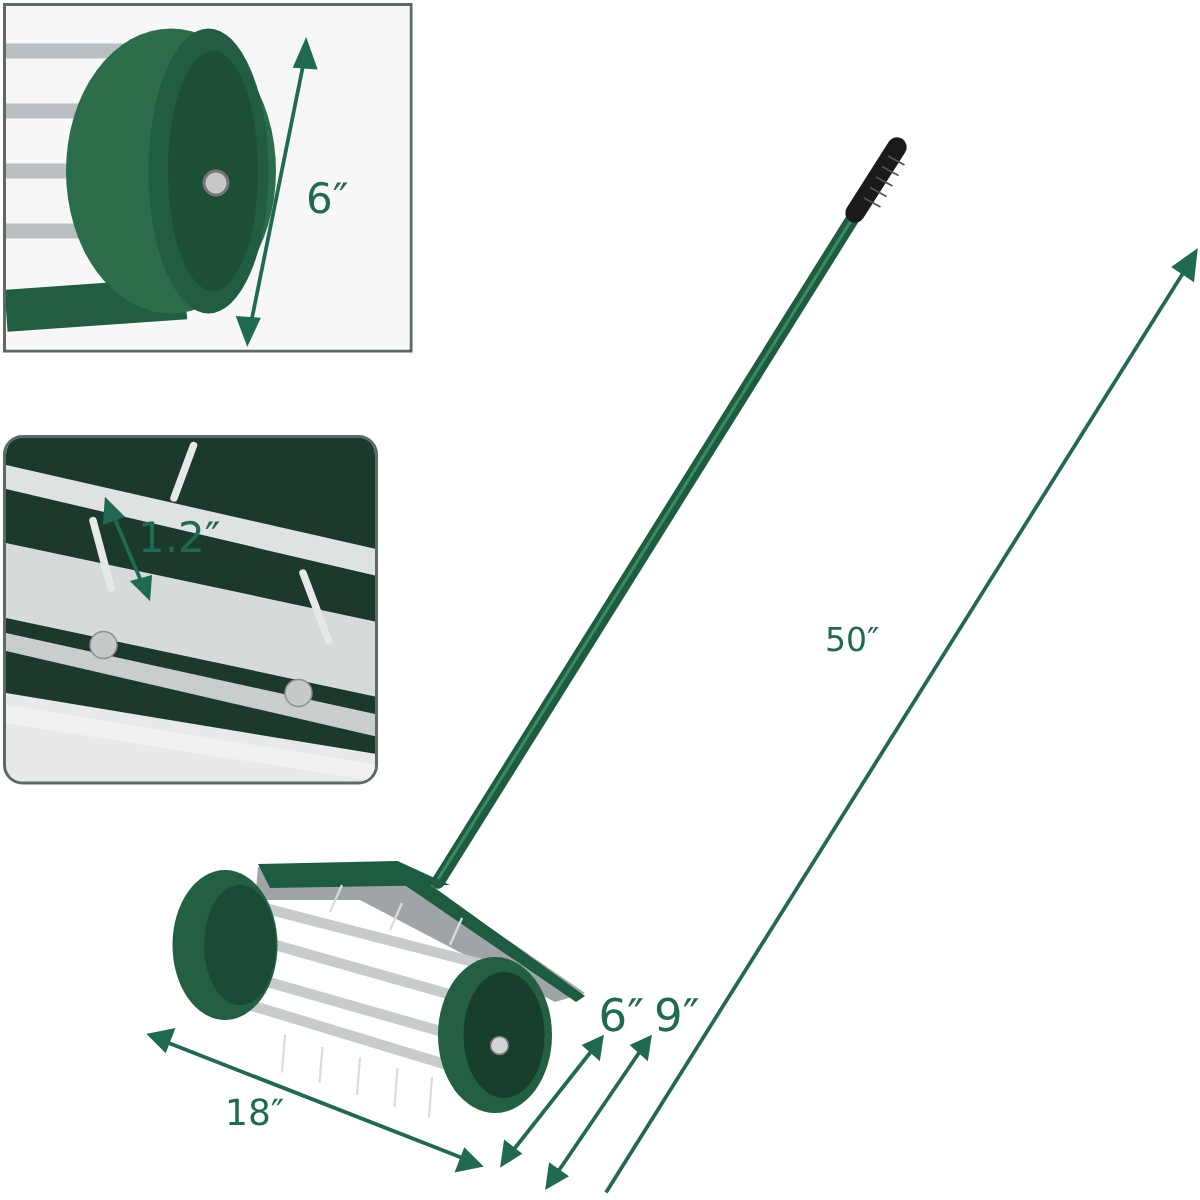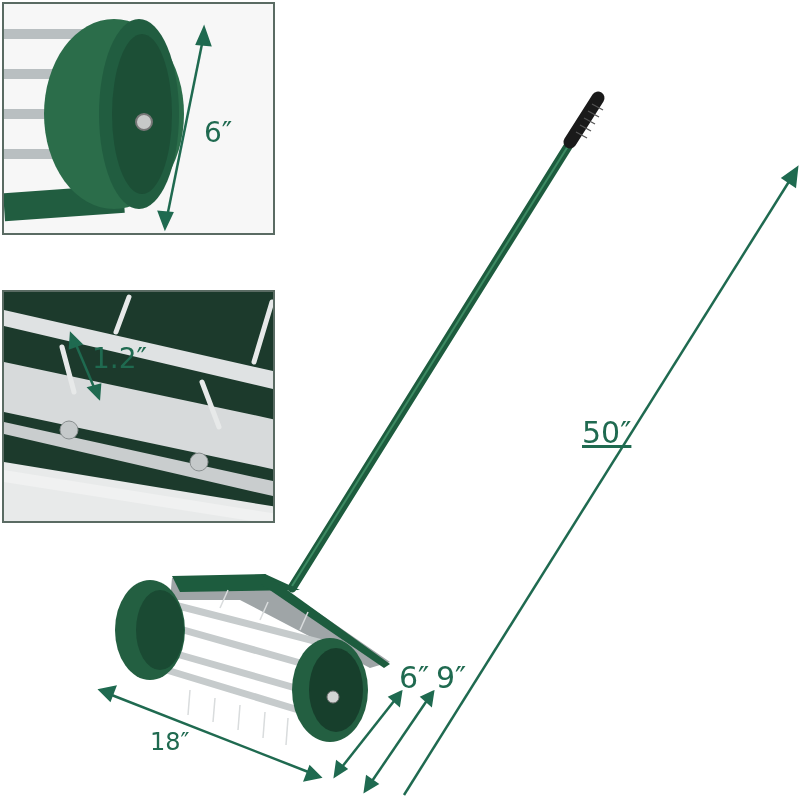--- a/index.html
+++ b/index.html
@@ -27,21 +27,21 @@
     <circle cx="140" cy="118" r="8" fill="#c7c9c8" stroke="#777" stroke-width="2"></circle>
     <g stroke="#1f6a50" stroke-width="2.5" fill="#1f6a50">
       <line x1="200" y1="30" x2="162" y2="218"></line>
       <polygon points="200,24 193,40 206,41"></polygon>
       <polygon points="161,224 155,208 168,209"></polygon>
     </g>
   </svg>
   <div class="label" style="left:200px;top:112px;font-size:28px;">6″</div>
 </div>
 
-<div class="inset" style="left:2px;top:290px;width:273px;height:233px;">
+<div class="inset" style="left:2px;top:290px;width:250px;height:233px;border-radius:13px;">
   <svg width="273" height="233" viewBox="0 0 273 233">
     <rect x="0" y="0" width="273" height="233" fill="#1c3a2c"></rect>
     <polygon points="0,170 273,215 273,233 0,233" fill="#e8eaea"></polygon>
     <polygon points="0,0 273,0 273,6 0,6" fill="#1c3a2c"></polygon>
     <g>
       <polygon points="0,18 273,80 273,98 0,34" fill="#dfe2e3"></polygon>
       <polygon points="0,70 273,128 273,178 0,120" fill="#d7dadb"></polygon>
       <polygon points="0,130 273,190 273,205 0,142" fill="#c9cdce"></polygon>
       <polygon points="0,178 273,222 273,233 0,190" fill="#f0f1f1"></polygon>
     </g>
@@ -119,16 +119,16 @@
       <polygon points="335,776 337,762 346,769"></polygon>
     </g>
     <g>
       <line x1="430" y1="696" x2="368" y2="787"></line>
       <polygon points="433,692 422,697 431,705"></polygon>
       <polygon points="365,791 367,777 377,784"></polygon>
     </g>
   </g>
 </svg>
 
-<div class="label" style="left:582px;top:415px;font-size:30px;text-decoration:underline;">50″</div>
+<div class="label" style="left:550px;top:415px;font-size:22px;">50″</div>
 <div class="label" style="left:150px;top:728px;font-size:24px;">18″</div>
 <div class="label" style="left:399px;top:660px;font-size:30px;">6″</div>
 <div class="label" style="left:436px;top:660px;font-size:30px;">9″</div>
 
 </body></html>

